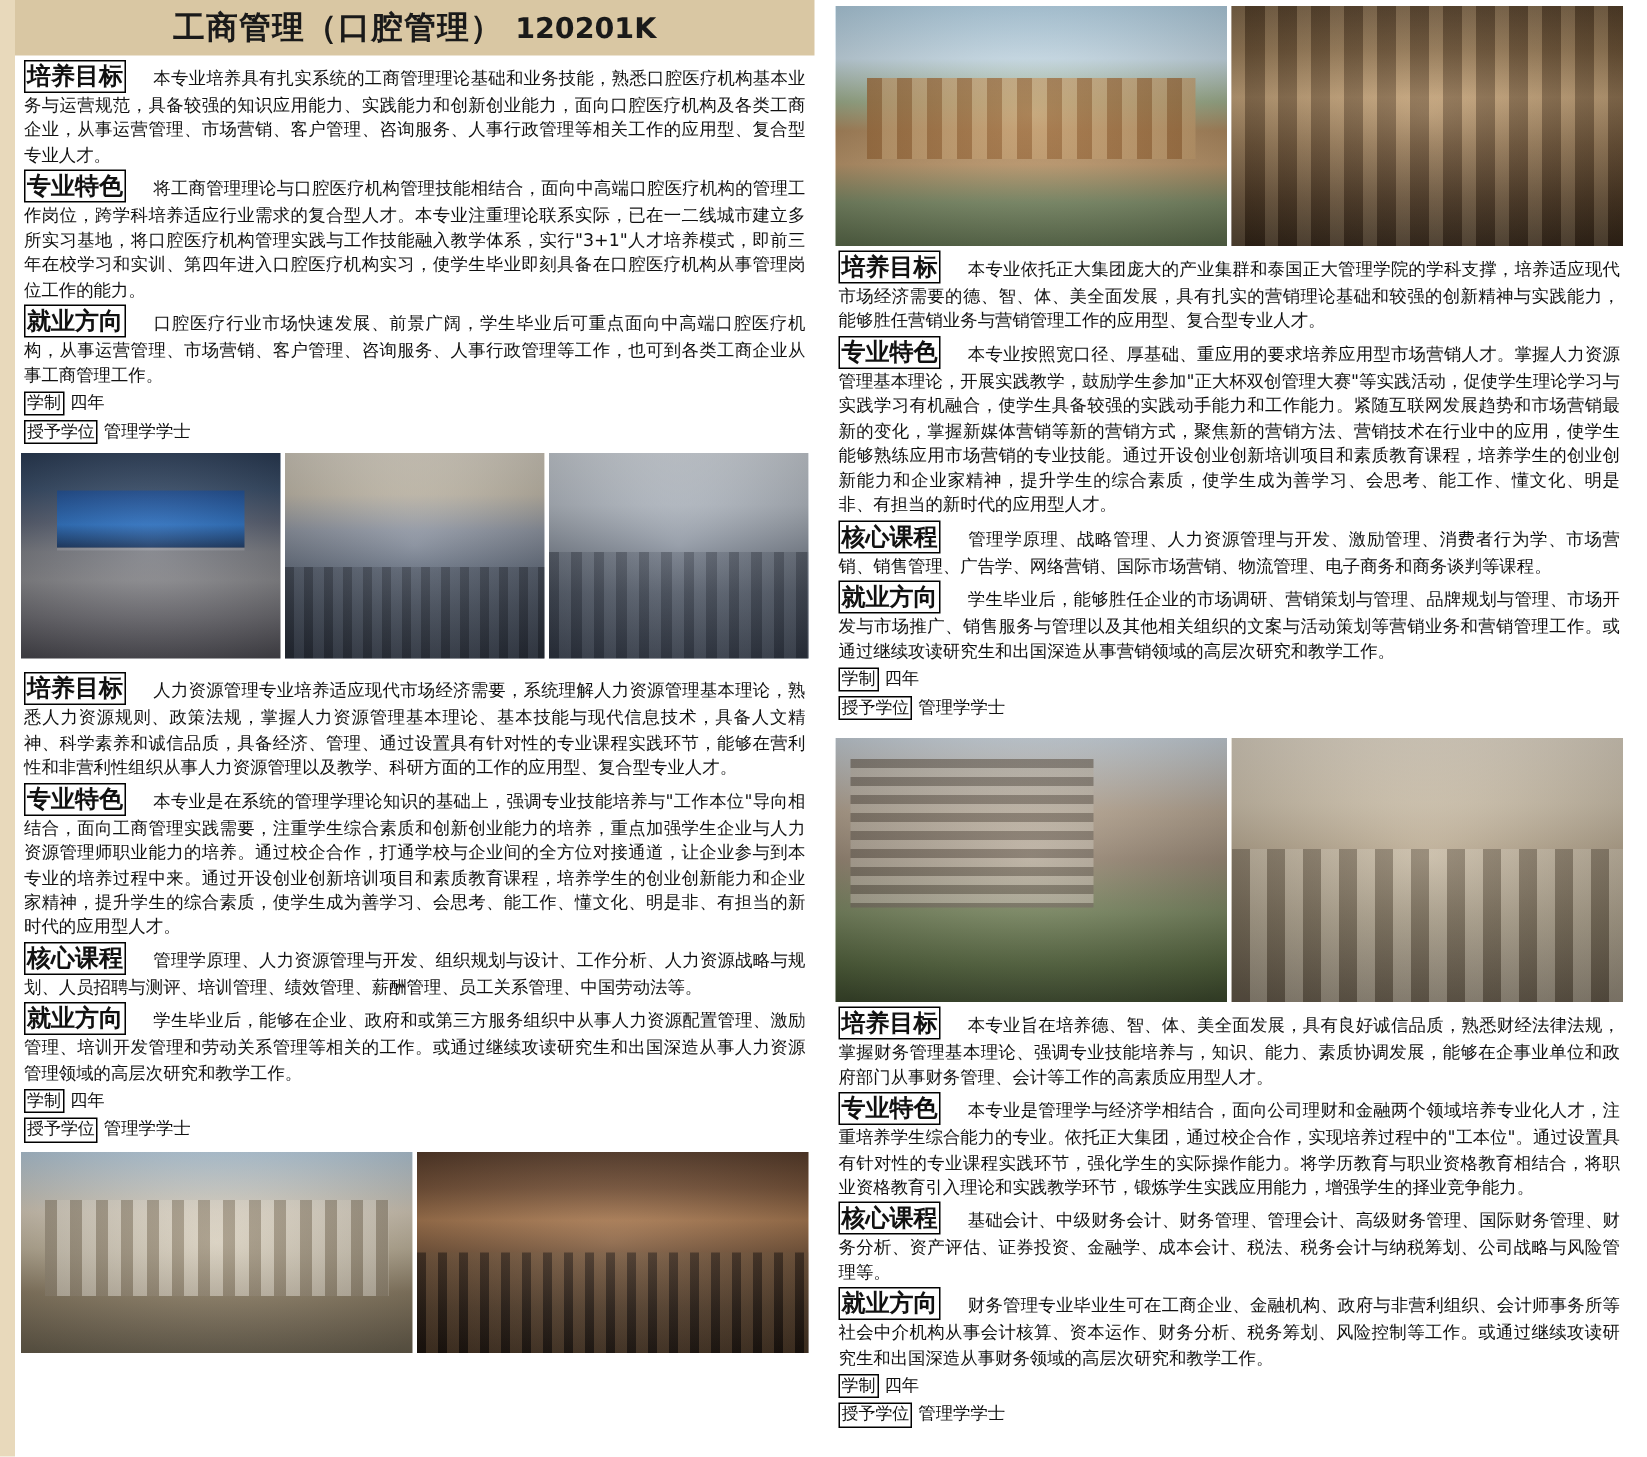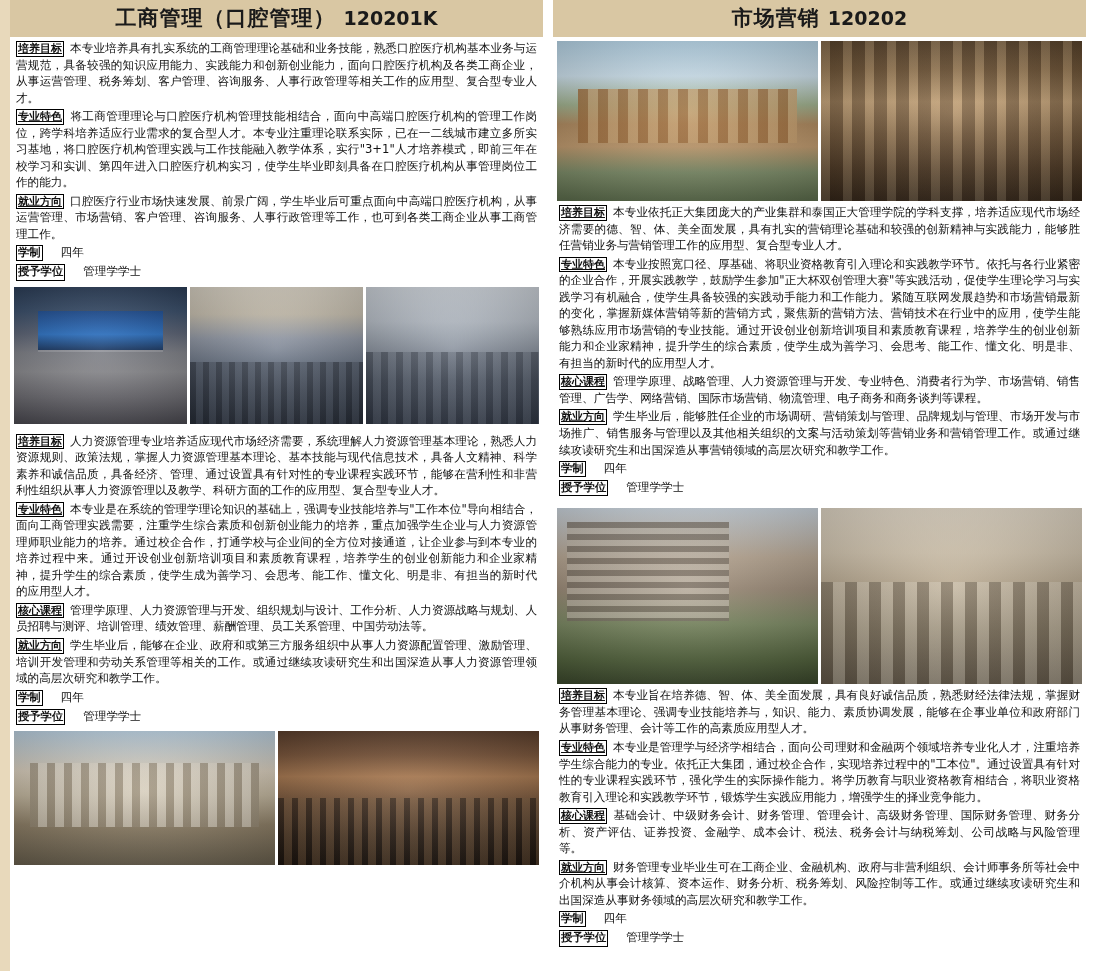--- a/index.html
+++ b/index.html
@@ -65,34 +65,33 @@
   }
   .para {
     margin: 0 0 2px 0;
     text-indent: 0;
   }
   .lbl {
     display: inline-block;
     border: 1px solid #000;
     padding: 0 1px;
     font-weight: bold;
-    font-size: 11px;
+    font-size: 16px;
     line-height: 1.25;
-    margin-right: 6px;
+    margin-right: 18px;
     white-space: nowrap;
-    text-decoration: underline;
   }
   .lbl-sm {
     display: inline-block;
     border: 1px solid #000;
     padding: 0 1px;
-    font-weight: bold;
+    font-weight: normal;
     font-size: 11.3px;
     line-height: 1.25;
-    margin-right: 18px;
+    margin-right: 4px;
     white-space: nowrap;
   }
 
   
   .imgrow {
     display: flex;
     gap: 3px;
     padding: 4px 4px 0 4px;
     box-sizing: border-box;
   }
@@ -199,21 +198,21 @@
 
   <div class="left-band"></div>
 
   <div class="col col-left">
 
     <div>
       <div class="prog-title-bar">
         <span class="t-name">工商管理（口腔管理）</span><span class="t-code">120201K</span>
       </div>
       <div class="body-text">
-        <p class="para"><span class="lbl">培养目标</span><span>本专业培养具有扎实系统的工商管理理论基础和业务技能，熟悉口腔医疗机构基本业务与运营规范，具备较强的知识应用能力、实践能力和创新创业能力，面向口腔医疗机构及各类工商企业，从事运营管理、税务筹划、客户管理、咨询服务、人事行政管理等相关工作的应用型、复合型专业人才。</span></p>
+        <p class="para"><span class="lbl">培养目标</span><span>本专业培养具有扎实系统的工商管理理论基础和业务技能，熟悉口腔医疗机构基本业务与运营规范，具备较强的知识应用能力、实践能力和创新创业能力，面向口腔医疗机构及各类工商企业，从事运营管理、市场营销、客户管理、咨询服务、人事行政管理等相关工作的应用型、复合型专业人才。</span></p>
         <p class="para"><span class="lbl">专业特色</span><span>将工商管理理论与口腔医疗机构管理技能相结合，面向中高端口腔医疗机构的管理工作岗位，跨学科培养适应行业需求的复合型人才。本专业注重理论联系实际，已在一二线城市建立多所实习基地，将口腔医疗机构管理实践与工作技能融入教学体系，实行"3+1"人才培养模式，即前三年在校学习和实训、第四年进入口腔医疗机构实习，使学生毕业即刻具备在口腔医疗机构从事管理岗位工作的能力。</span></p>
         <p class="para"><span class="lbl">就业方向</span><span>口腔医疗行业市场快速发展、前景广阔，学生毕业后可重点面向中高端口腔医疗机构，从事运营管理、市场营销、客户管理、咨询服务、人事行政管理等工作，也可到各类工商企业从事工商管理工作。</span></p>
         <p class="para"><span class="lbl-sm">学制</span><span>四年</span></p>
         <p class="para"><span class="lbl-sm">授予学位</span><span>管理学学士</span></p>
       </div>
       <div class="imgrow" style="height:141px;">
         <div class="ph vignette photo-lecture1"></div>
         <div class="ph vignette photo-lecture2"></div>
         <div class="ph vignette photo-lecture3"></div>
       </div>
@@ -231,31 +230,28 @@
       <div class="imgrow" style="height:138px;">
         <div class="ph vignette photo-frontbuilding"></div>
         <div class="ph vignette photo-auditorium"></div>
       </div>
     </div>
   </div>
 
   <div class="col col-right">
 
     <div>
-      <div class="prog-title-bar">
-        <span class="t-name">市场营销</span><span class="t-code">120202</span>
-      </div>
       <div class="imgrow" style="height:164px;">
         <div class="ph vignette photo-campus"></div>
         <div class="ph vignette photo-library"></div>
       </div>
       <div class="body-text">
         <p class="para"><span class="lbl">培养目标</span><span>本专业依托正大集团庞大的产业集群和泰国正大管理学院的学科支撑，培养适应现代市场经济需要的德、智、体、美全面发展，具有扎实的营销理论基础和较强的创新精神与实践能力，能够胜任营销业务与营销管理工作的应用型、复合型专业人才。</span></p>
-        <p class="para"><span class="lbl">专业特色</span><span>本专业按照宽口径、厚基础、将职业资格教育引入理论和实践教学环节。依托与各行业紧密的企业合作，开展实践教学，鼓励学生参加"正大杯双创管理大赛"等实践活动，促使学生理论学习与实践学习有机融合，使学生具备较强的实践动手能力和工作能力。紧随互联网发展趋势和市场营销最新的变化，掌握新媒体营销等新的营销方式，聚焦新的营销方法、营销技术在行业中的应用，使学生能够熟练应用市场营销的专业技能。通过开设创业创新培训项目和素质教育课程，培养学生的创业创新能力和企业家精神，提升学生的综合素质，使学生成为善学习、会思考、能工作、懂文化、明是非、有担当的新时代的应用型人才。</span></p>
-        <p class="para"><span class="lbl">核心课程</span><span>管理学原理、战略管理、人力资源管理与开发、专业特色、消费者行为学、市场营销、销售管理、广告学、网络营销、国际市场营销、物流管理、电子商务和商务谈判等课程。</span></p>
+        <p class="para"><span class="lbl">专业特色</span><span>本专业按照宽口径、厚基础、重应用的要求培养应用型市场营销人才。掌握人力资源管理基本理论，开展实践教学，鼓励学生参加"正大杯双创管理大赛"等实践活动，促使学生理论学习与实践学习有机融合，使学生具备较强的实践动手能力和工作能力。紧随互联网发展趋势和市场营销最新的变化，掌握新媒体营销等新的营销方式，聚焦新的营销方法、营销技术在行业中的应用，使学生能够熟练应用市场营销的专业技能。通过开设创业创新培训项目和素质教育课程，培养学生的创业创新能力和企业家精神，提升学生的综合素质，使学生成为善学习、会思考、能工作、懂文化、明是非、有担当的新时代的应用型人才。</span></p>
+        <p class="para"><span class="lbl">核心课程</span><span>管理学原理、战略管理、人力资源管理与开发、激励管理、消费者行为学、市场营销、销售管理、广告学、网络营销、国际市场营销、物流管理、电子商务和商务谈判等课程。</span></p>
         <p class="para"><span class="lbl">就业方向</span><span>学生毕业后，能够胜任企业的市场调研、营销策划与管理、品牌规划与管理、市场开发与市场推广、销售服务与管理以及其他相关组织的文案与活动策划等营销业务和营销管理工作。或通过继续攻读研究生和出国深造从事营销领域的高层次研究和教学工作。</span></p>
         <p class="para"><span class="lbl-sm">学制</span><span>四年</span></p>
         <p class="para"><span class="lbl-sm">授予学位</span><span>管理学学士</span></p>
       </div>
     </div>
 
     <div style="margin-top:8px;">
       <div class="imgrow" style="height:180px;">
         <div class="ph vignette photo-building"></div>
         <div class="ph vignette photo-hall"></div>

